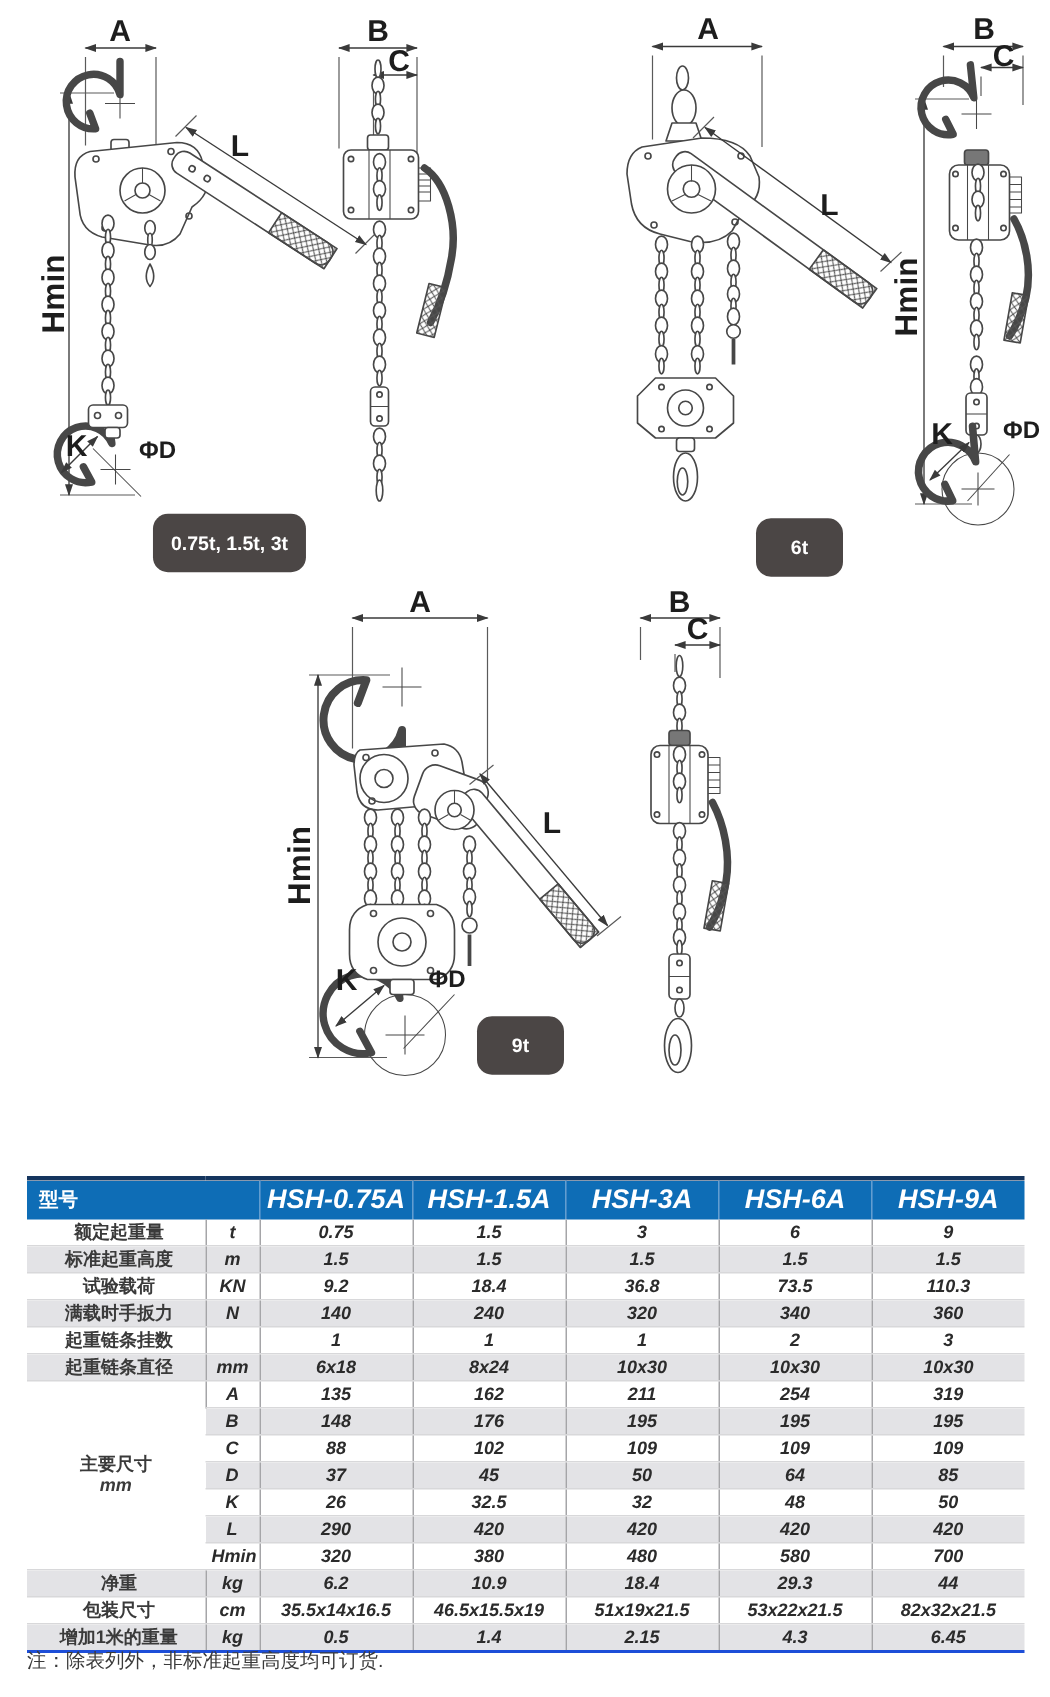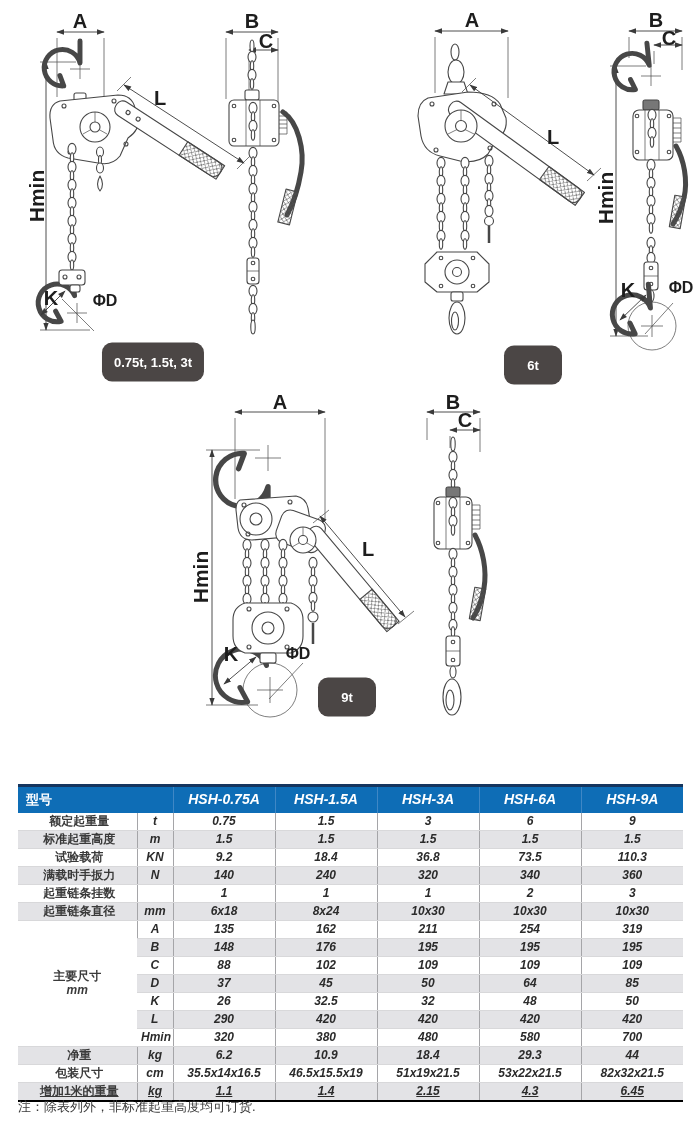--- a/index.html
+++ b/index.html
@@ -12,25 +12,25 @@
   .art .t{stroke-width:0.7;fill:none;}
   .dlab{position:absolute;transform:translate(-50%,-50%);font-weight:bold;font-size:20px;color:#1d1d1d;white-space:nowrap;line-height:1;}
   .dlab.rot{transform:translate(-50%,-50%) rotate(-90deg);font-size:21px;}
   .dlab.sm{font-size:16px;}
   .badge{position:absolute;transform:translate(-50%,-50%);background:#4b4645;color:#fff;font-size:13px;font-weight:bold;border-radius:10px;padding:12px 12px;white-space:nowrap;line-height:15px;min-width:34px;text-align:center;}
   
   .spec-table{position:absolute;left:18px;top:784px;width:665px;border-collapse:collapse;table-layout:fixed;}
   .spec-table th,.spec-table td{padding:0 4px;height:17px;line-height:1.1;font-size:12px;overflow:hidden;}
   .spec-table thead th{background:#0e6db6;color:#fff;height:26px;border-top:3px solid #15355e;}
   .spec-table thead th.modelcol{text-align:left;padding-left:8px;font-size:13px;font-style:normal;font-weight:bold;}
-  .spec-table thead th.model{font-style:italic;font-weight:bold;font-size:14px;text-align:center;border-left:1px solid #3f87c5;}
+  .spec-table thead th.model{font-style:italic;font-weight:bold;font-size:18px;text-align:center;border-left:1px solid #3f87c5;}
   .spec-table tbody td{border-left:1px solid #a5a5a8;border-bottom:1px solid #d8d8da;text-align:center;}
   .spec-table tbody td:first-child{border-left:none;}
   .spec-table tbody tr:nth-child(even) td{background:#e3e3e6;}
-  .spec-table tbody tr:last-child td{border-bottom:2px solid #000000;text-decoration:underline;}
+  .spec-table tbody tr:last-child td{border-bottom:2px solid #1d4ed8;}
   .spec-table td.lbl{text-align:center;padding-left:8px;font-weight:bold;color:#3a3a3a;}
   .spec-table td.unit,.spec-table td.val{font-style:italic;font-weight:bold;color:#2b2b2b;}
   .spec-table td.group{background:#fff !important;text-align:center;font-weight:bold;color:#3a3a3a;vertical-align:middle;}
   .spec-table td.group .it{font-style:italic;font-weight:bold;}
   .note{position:absolute;left:18px;top:1098px;font-size:13px;font-weight:normal;color:#3a3a3a;}
 </style>
 </head>
 <body>
 
 <div class="diagram-area">
@@ -479,21 +479,21 @@
         <td class="unit">cm</td>
       <td class="val">35.5x14x16.5</td>
         <td class="val">46.5x15.5x19</td>
         <td class="val">51x19x21.5</td>
         <td class="val">53x22x21.5</td>
         <td class="val">82x32x21.5</td>
     </tr>
     <tr>
       <td class="lbl">增加1米的重量</td>
         <td class="unit">kg</td>
-      <td class="val">1.1</td>
+      <td class="val">0.5</td>
         <td class="val">1.4</td>
         <td class="val">2.15</td>
         <td class="val">4.3</td>
         <td class="val">6.45</td>
     </tr>
   </tbody>
 </table>
 
 <div class="note">注：除表列外，非标准起重高度均可订货.</div>
 

